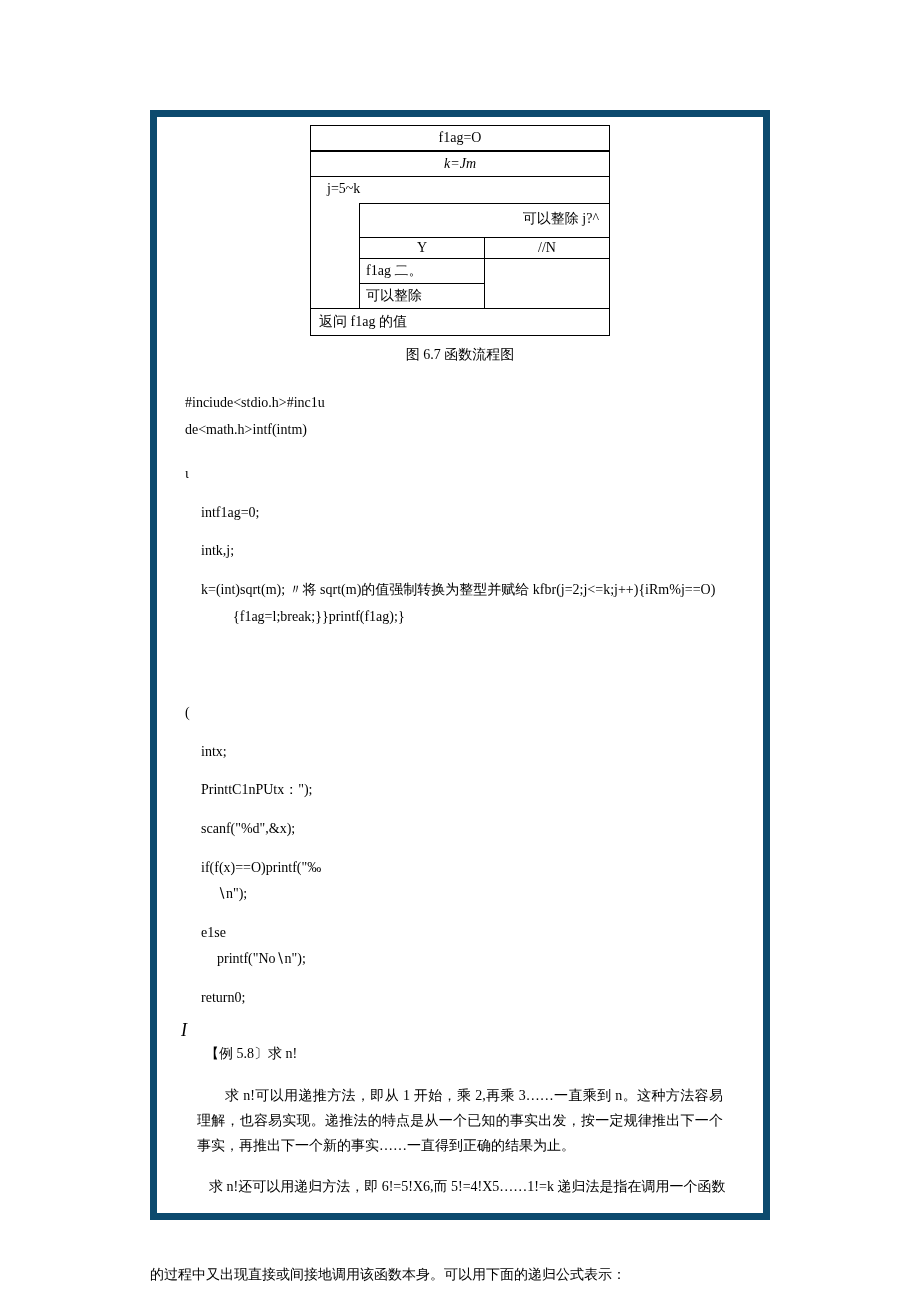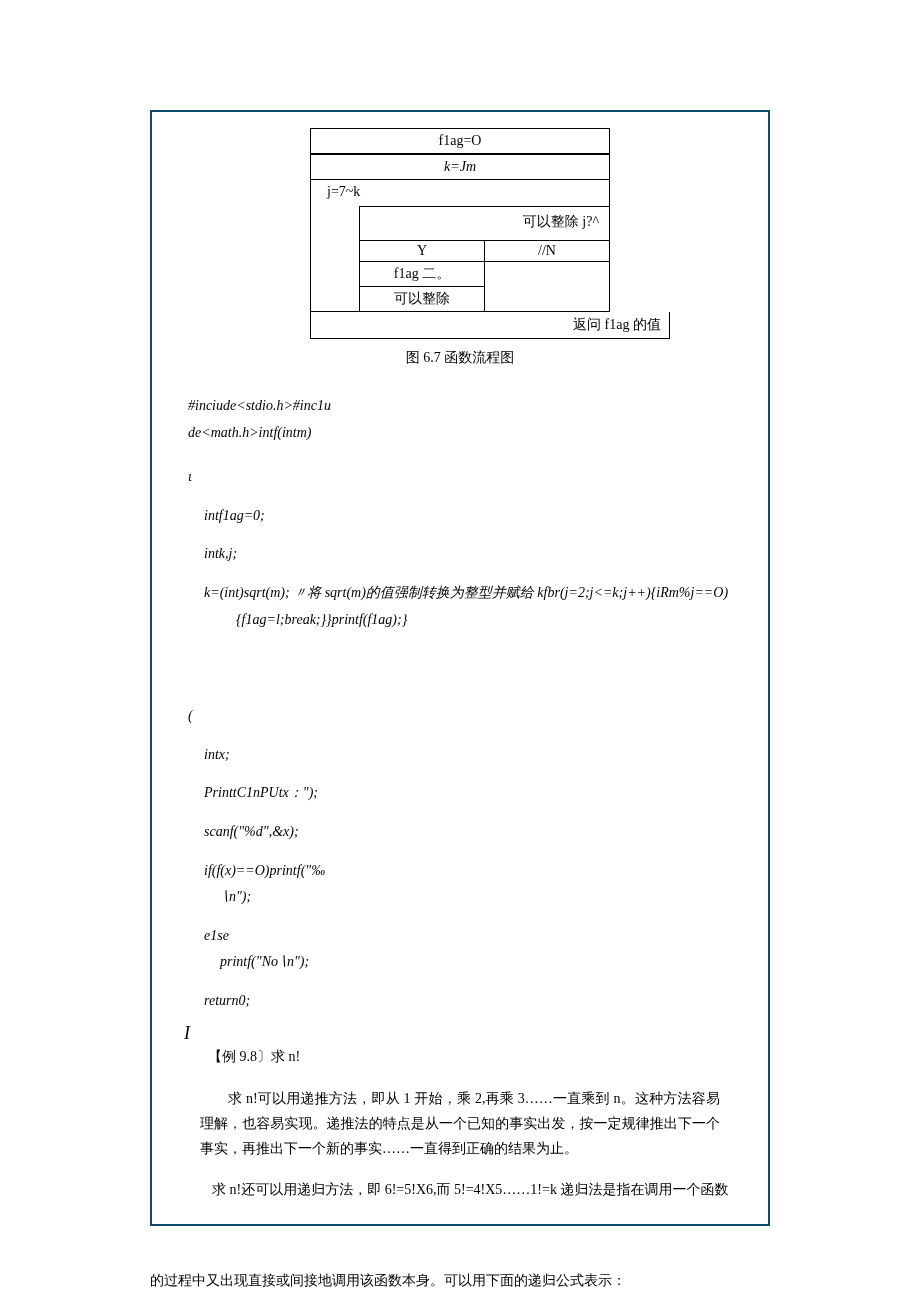--- a/index.html
+++ b/index.html
@@ -8,22 +8,22 @@
     font-family: "SimSun", "宋体", serif;
     font-size: 14px;
     color: #000;
     background: #fff;
     width: 920px;
   }
   .page {
     padding: 110px 150px 40px 150px;
   }
   .outer-box {
-    border: 2px solid #0c4a6e;
-    padding: 12px;
+    border: 7px solid #0c4a6e;
+    padding: 4px;
   }
   .inner-content {
     padding: 0 0 10px 0;
   }
   
   .flowchart {
     margin: 0 auto;
     width: 300px;
     padding-top: 4px;
   }
@@ -76,47 +76,46 @@
   }
   .fc-split {
     display: flex;
   }
   .fc-split-left {
     flex: 1;
     border-right: 1px solid #000;
   }
   .fc-split-left > div {
     padding: 3px 6px;
-    text-align: center;
+    text-align: left;
     border-bottom: 1px solid #000;
   }
   .fc-split-left > div:last-child {
     border-bottom: none;
   }
   .fc-split-right {
     flex: 1;
   }
   .fc-return {
     border-left: 1px solid #000;
     border-right: 1px solid #000;
     border-bottom: 1px solid #000;
     padding: 4px 8px;
-    text-align: right;
-    width: 360px;
+    text-align: left;
+    width: 300px;
     box-sizing: border-box;
   }
   .caption {
     text-align: center;
     margin: 10px 0 26px 0;
   }
   .code-block {
     padding-left: 24px;
     line-height: 1.9;
     font-family: "SimSun", "宋体", serif;
-    font-style: italic;
   }
   .code-indent1 { padding-left: 16px; margin-top: 12px; }
   .code-indent2 { padding-left: 48px; }
   .body-text {
     padding: 4px 20px 0 20px;
     line-height: 1.8;
     text-align: justify;
   }
   .body-text p {
     margin: 16px;
@@ -151,21 +150,21 @@
 <body>
 
 <div class="page">
   <div class="outer-box">
     <div class="inner-content">
 
       <div class="flowchart">
         <div class="fc-row first">f1ag=O</div>
         <div class="fc-row formula">k=Jm</div>
         <div class="fc-loop">
-          <div class="fc-loop-head">j=7~k</div>
+          <div class="fc-loop-head">j=5~k</div>
           <div class="fc-inner">
             <div class="fc-cond">可以整除 j?^</div>
             <div class="fc-yn">
               <div>Y</div>
               <div>//N</div>
             </div>
             <div class="fc-split">
               <div class="fc-split-left">
                 <div>f1ag 二。</div>
                 <div>可以整除</div>
@@ -198,21 +197,21 @@
         <div class="code-indent1">PrinttC1nPUtx：");</div>
         <div class="code-indent1">scanf("%d",&amp;x);</div>
         <div class="code-indent1">if(f(x)==O)printf("‰</div>
         <div class="code-indent2" style="padding-left:32px">∖n");</div>
         <div class="code-indent1">e1se</div>
         <div class="code-indent2" style="padding-left:32px">printf("No∖n");</div>
         <div class="code-indent1">return0;</div>
       </div>
 
       <div class="big-i">I</div>
-      <div class="example-title">【例 9.8〕求 n!</div>
+      <div class="example-title">【例 5.8〕求 n!</div>
 
       <div class="body-text">
         <p>求 n!可以用递推方法，即从 1 开始，乘 2,再乘 3……一直乘到 n。这种方法容易理解，也容易实现。递推法的特点是从一个已知的事实出发，按一定规律推出下一个事实，再推出下一个新的事实……一直得到正确的结果为止。</p>
       </div>
 
       <div class="strike-like">
         <span class="txt">求 n!还可以用递归方法，即 6!=5!X6,而 5!=4!X5……1!=k 递归法是指在调用一个函数</span>
       </div>
 
     </div>

